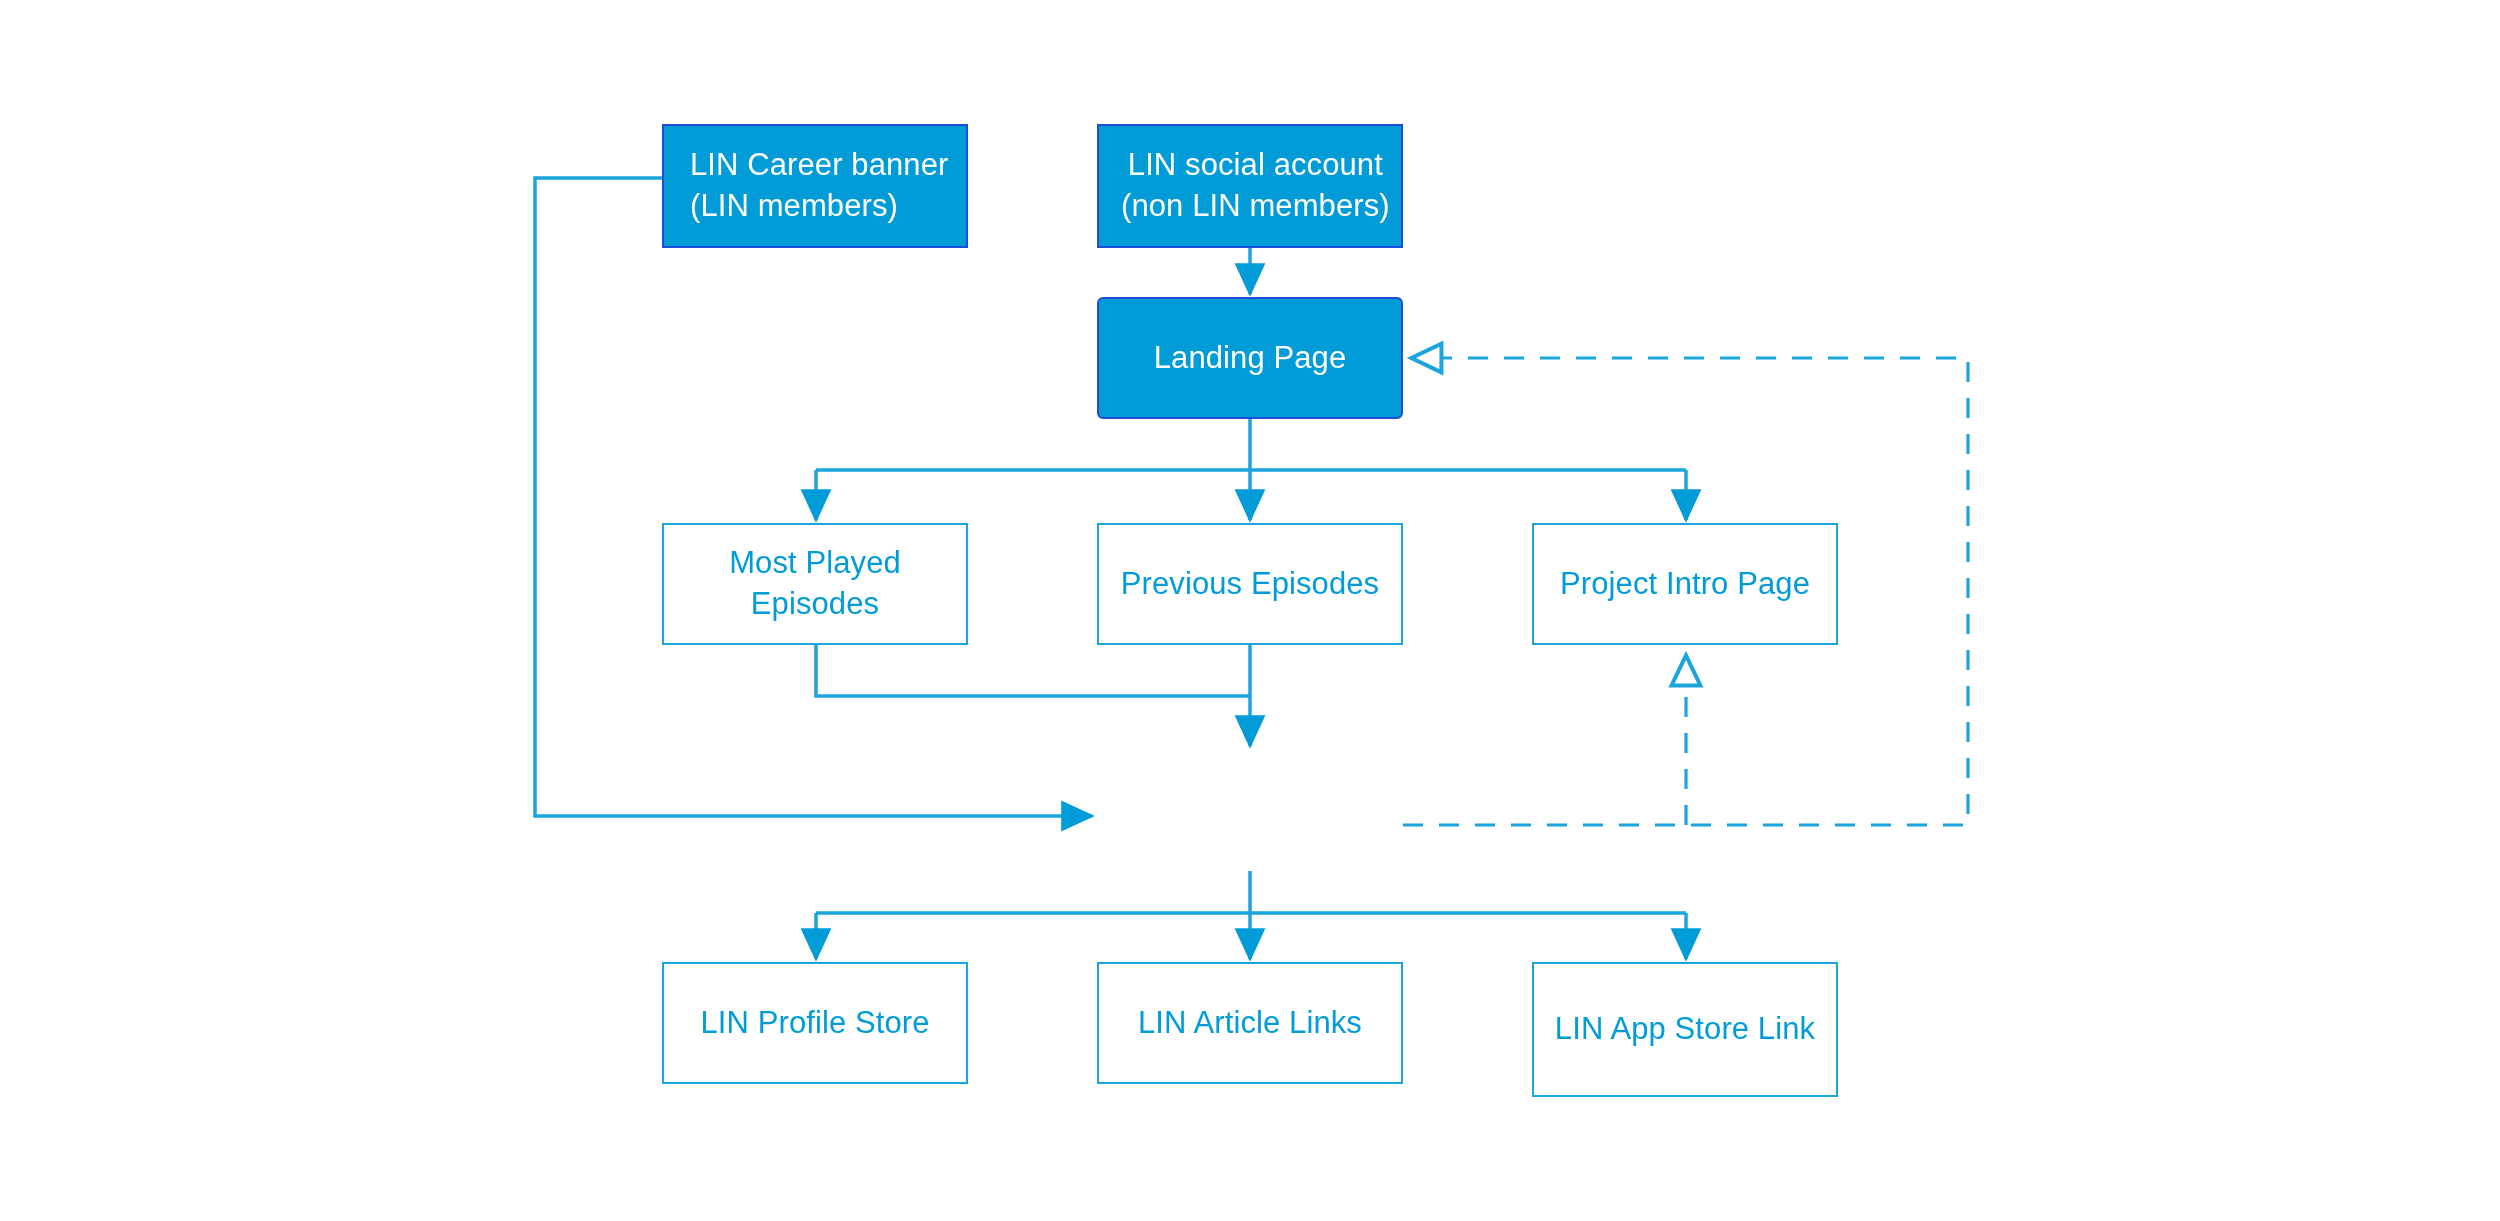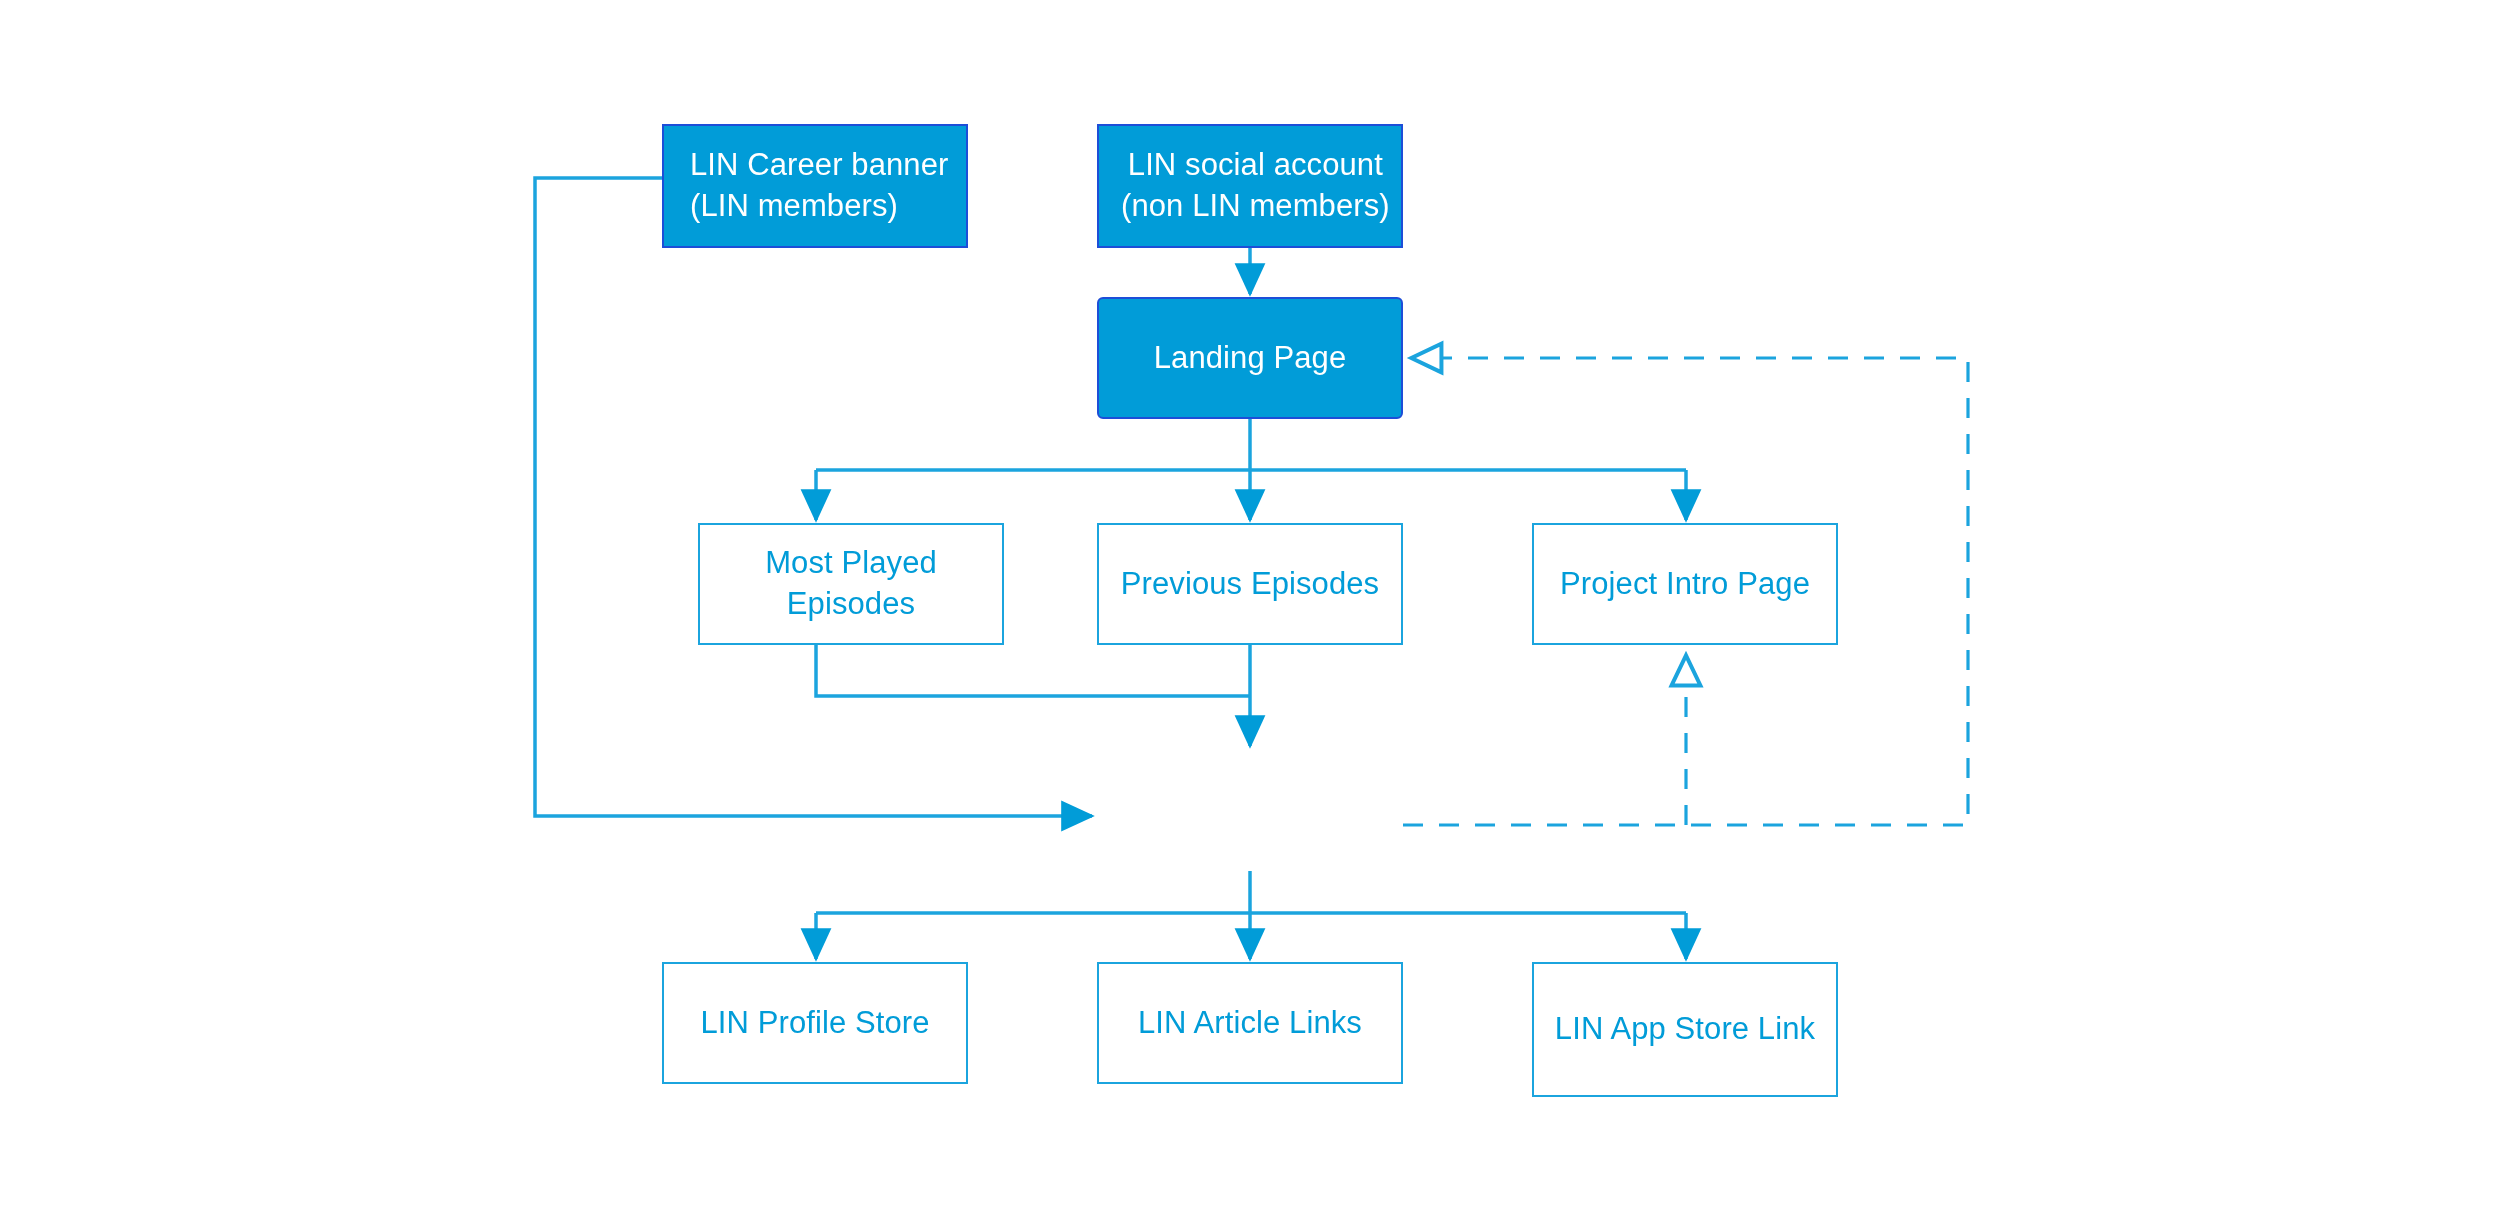--- a/index.html
+++ b/index.html
@@ -103,21 +103,21 @@
 
   <div class="node-box node-filled fs-31" style="left:1097px; top:124px; width:306px; height:124px; justify-content:flex-start;">
     <span class="node-label" style="text-align:center; padding-left:22px;">LIN social account
 (non LIN members)</span>
   </div>
 
   <div class="node-box node-filled fs-31" style="left:1097px; top:297px; width:306px; height:122px;border-radius:6px;">
     <span class="node-label">Landing Page</span>
   </div>
 
-  <div class="node-box node-outline fs-31" style="left:662px; top:523px; width:306px; height:122px;margin-left:36px;">
+  <div class="node-box node-outline fs-31" style="left:662px; top:523px; width:306px; height:122px;">
     <span class="node-label">Most Played Episodes</span>
   </div>
 
   <div class="node-box node-outline fs-31" style="left:1097px; top:523px; width:306px; height:122px;">
     <span class="node-label">Previous Episodes</span>
   </div>
 
   <div class="node-box node-outline fs-31" style="left:1532px; top:523px; width:306px; height:122px;align-items:center;">
     <span class="node-label">Project Intro Page</span>
   </div>

